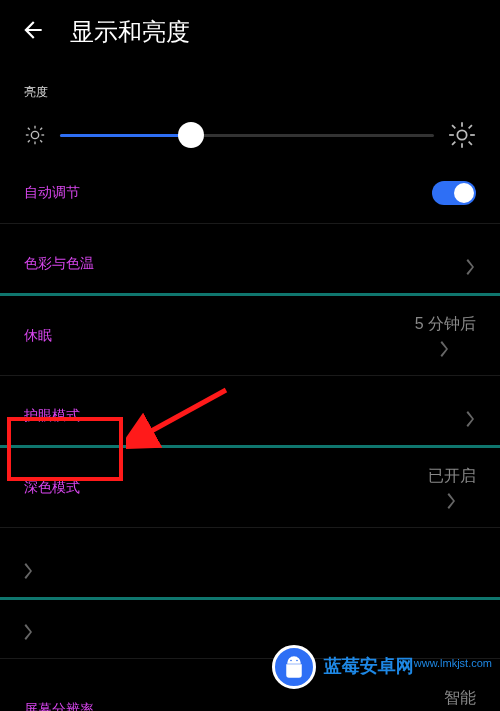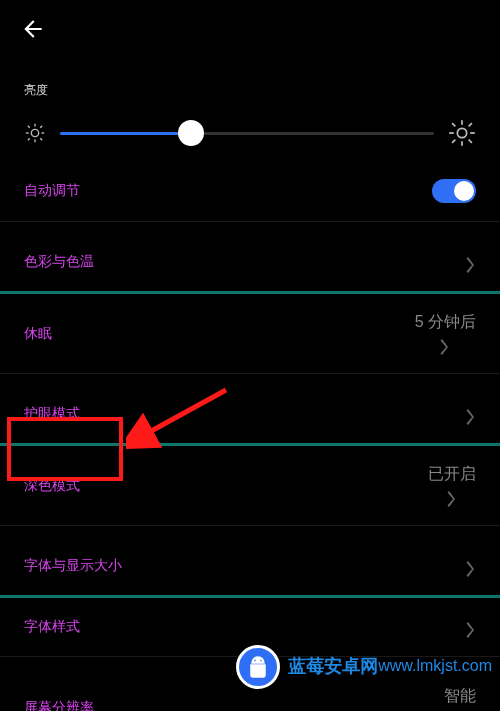--- a/index.html
+++ b/index.html
@@ -168,31 +168,32 @@
       background: #2e6ff5;
       border-radius: 50%;
       display: flex;
       align-items: center;
       justify-content: center;
       border: 3px solid #fff;
     }
     .wm-logo svg { width: 24px; height: 24px; fill: #fff; }
     .wm-text { display: flex; flex-direction: row; line-height: 1.1; }
     .wm-title { font-size: 18px; color: #1e88e5; font-weight: bold; }
-    .wm-url { font-size: 16px; color: #1e88e5; }
+    .wm-url { font-size: 11px; color: #1e88e5; }
   </style>
 </head>
 <body>
 
 <div class="header">
   <span class="back-arrow">
     <svg viewBox="0 0 24 24">
         <path d="M20 11H7.8l5.6-5.6L12 4l-8 8 8 8 1.4-1.4L7.8 13H20z"></path>
       </svg>
   </span>
+  <span class="title">显示和亮度</span>
 </div>
 
 <div class="section-label">亮度</div>
 
 <div class="slider-row">
   <span class="sun-icon sun-small">
     <svg viewBox="0 0 24 24" fill="none" stroke="#bbb" stroke-width="1.5">
         <circle cx="12" cy="12" r="4"></circle>
         <line x1="12" y1="2" x2="12" y2="5"></line>
         <line x1="12" y1="19" x2="12" y2="22"></line>
@@ -275,32 +276,30 @@
         <svg viewBox="0 0 10 16">
           <path fill="#666" d="M2 0l6 8-6 8-1.5-1.5L6 8 .5 1.5z"></path>
         </svg>
       </span>
   </span>
 </div>
 
 <div class="group-gap"></div>
 
 <div class="list-item">
-  <span class="item-label">字体与显示大小</span>
   <span class="item-value">
     <span></span>
     <span class="chevron">
         <svg viewBox="0 0 10 16">
           <path fill="#666" d="M2 0l6 8-6 8-1.5-1.5L6 8 .5 1.5z"></path>
         </svg>
       </span>
   </span>
 </div>
 <div class="list-item no-border">
-  <span class="item-label">字体样式</span>
   <span class="item-value">
     <span></span>
     <span class="chevron">
         <svg viewBox="0 0 10 16">
           <path fill="#666" d="M2 0l6 8-6 8-1.5-1.5L6 8 .5 1.5z"></path>
         </svg>
       </span>
   </span>
 </div>
 

